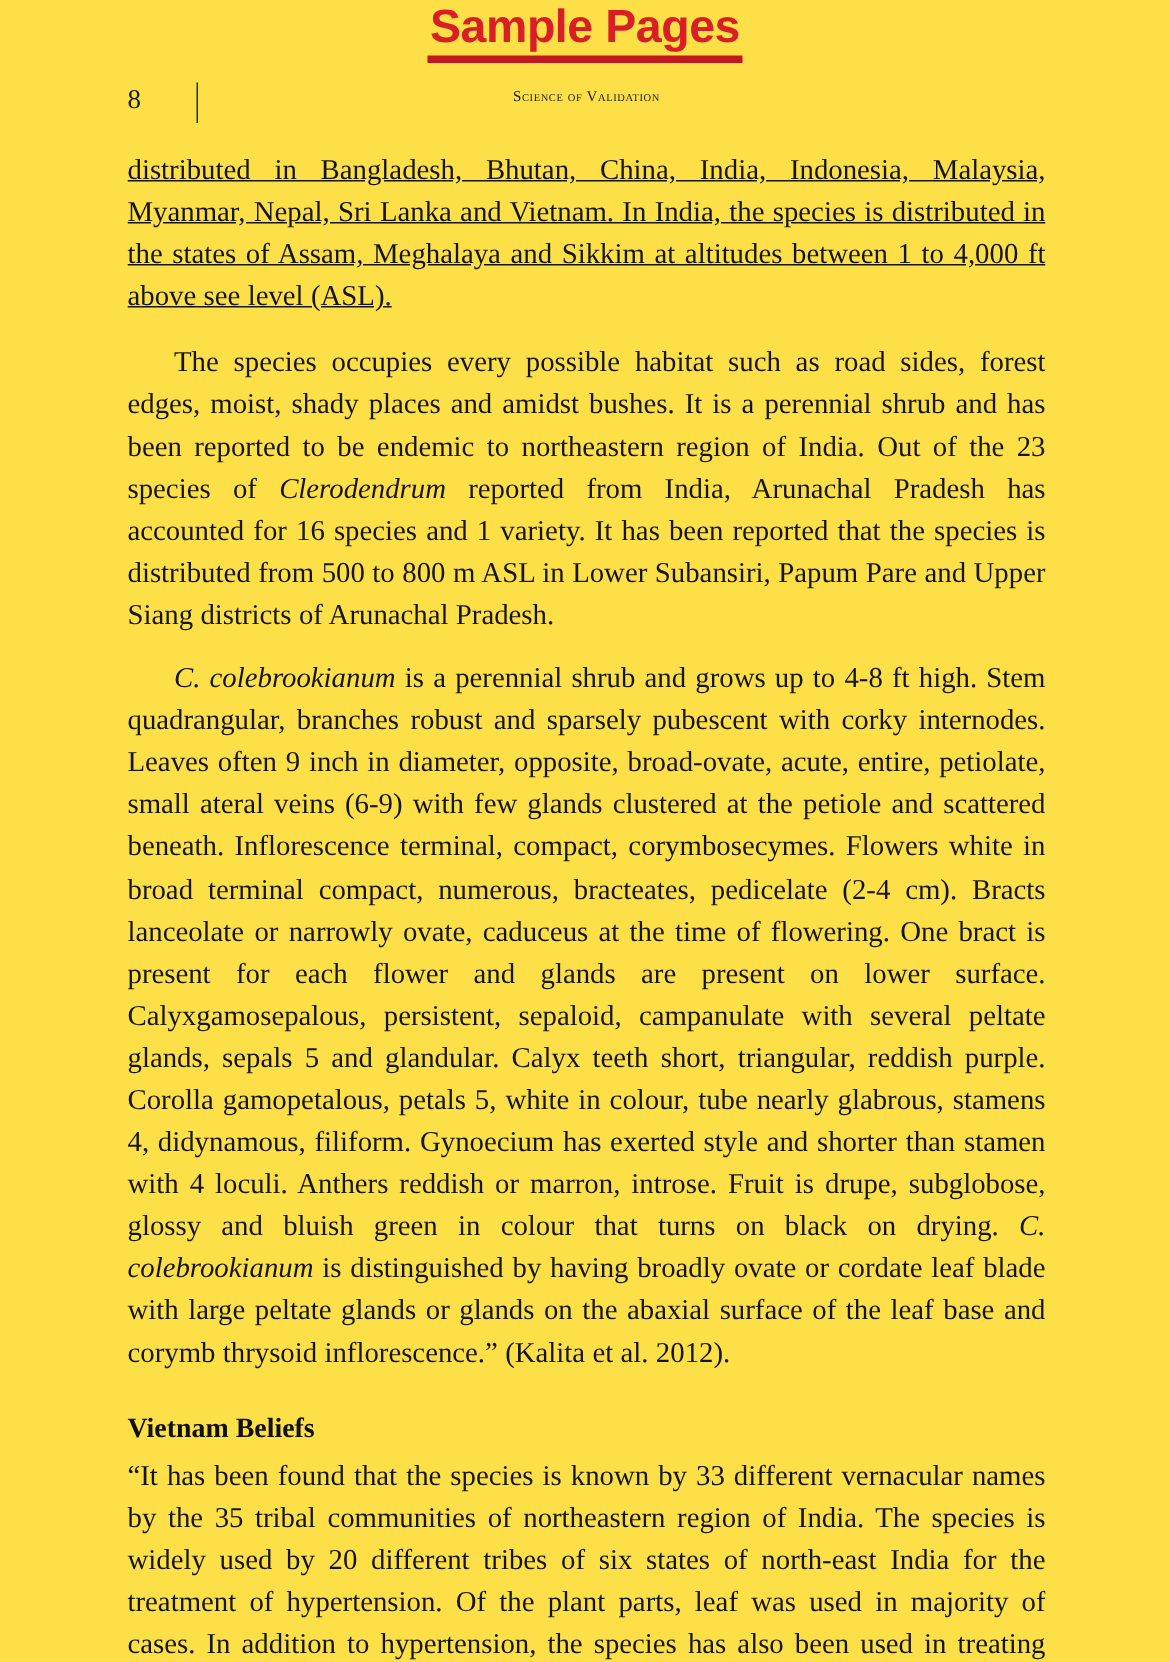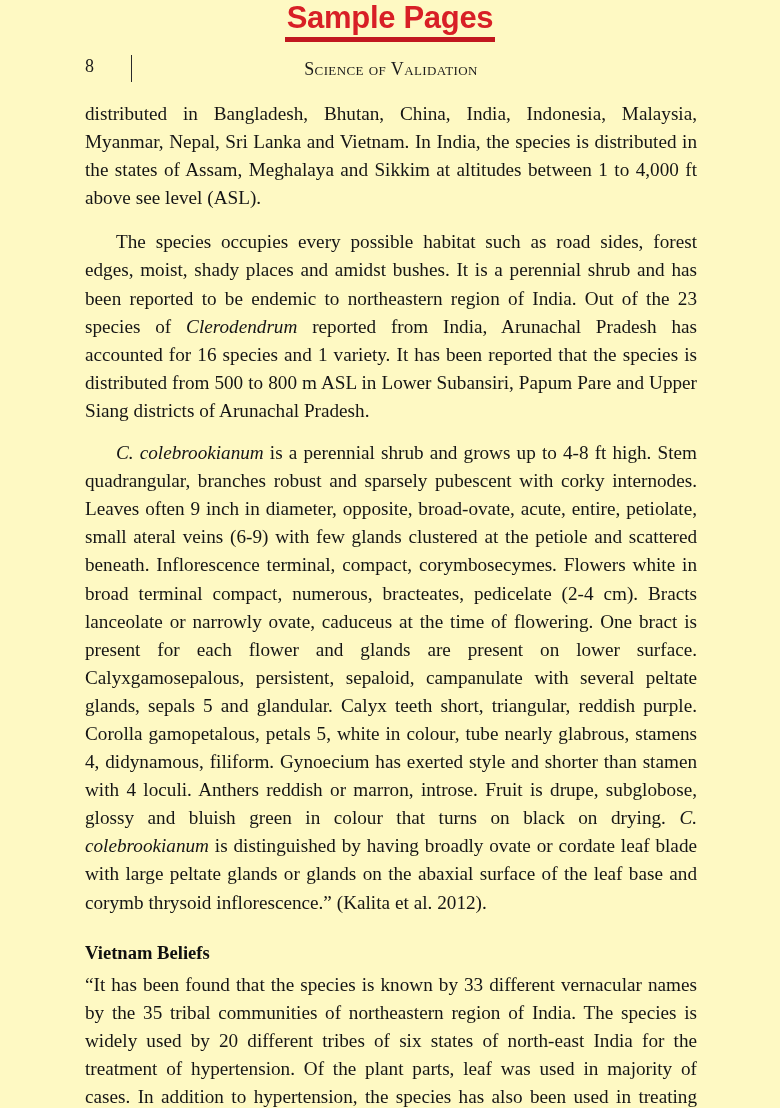--- a/index.html
+++ b/index.html
@@ -3,21 +3,21 @@
 <meta charset="utf-8">
 <style>
   * { margin:0; padding:0; box-sizing:border-box; }
   html, body {
     width:780px; height:1108px;
     background:#ffffff;
     font-family:"Liberation Serif", "DejaVu Serif", serif;
     color:#141414;
     overflow:hidden;
   }
-  .page { position:relative; width:780px; height:1108px; background:#fef9c3; }
+  .page { position:relative; width:780px; height:1108px; background:#fde047; }
 
   
   .watermark {
     position:absolute; top:2px; left:0; width:780px;
     text-align:center;
   }
   .watermark-text {
     display:inline-block;
     font-family:"Liberation Sans","DejaVu Sans",sans-serif;
     font-weight:bold;
@@ -39,42 +39,42 @@
     font-size:18px; color:#1a1a1a;
     font-family:"Liberation Serif","DejaVu Serif",serif;
   }
   .runhead-rule {
     position:absolute; left:46px; top:0px;
     width:1px; height:27px; background:#2a2a2a;
   }
   .runhead-title {
     position:absolute; left:0; top:4px; width:612px;
     text-align:center;
-    font-size:18px;
+    font-size:10px;
     font-variant:small-caps;
     letter-spacing:0.4px;
     color:#1c1c1c;
     font-family:"Liberation Serif","DejaVu Serif",serif;
   }
 
   
   .content {
     position:absolute; top:100px; left:85px;
     width:612px; height:1008px;
     overflow:hidden;
   }
   p.body {
     text-align:justify;
     font-size:19.2px;
     line-height:28.1px;
     color:#151515;
     hyphens:none;
     word-spacing:0.1px;
   }
-  p.first { text-indent:0; margin-bottom:16px; }
+  p.first { text-indent:0; margin-bottom:16px;text-decoration:underline; }
   p.indent { text-indent:31px; margin-top:14px; }
   .sp { font-style:italic; font-family:"Liberation Serif","DejaVu Serif",serif; }
   h3.subhead {
     font-weight:bold;
     font-size:18.6px;
     line-height:26px;
     margin-top:23px;
     margin-bottom:5px;
     color:#101010;
   }

